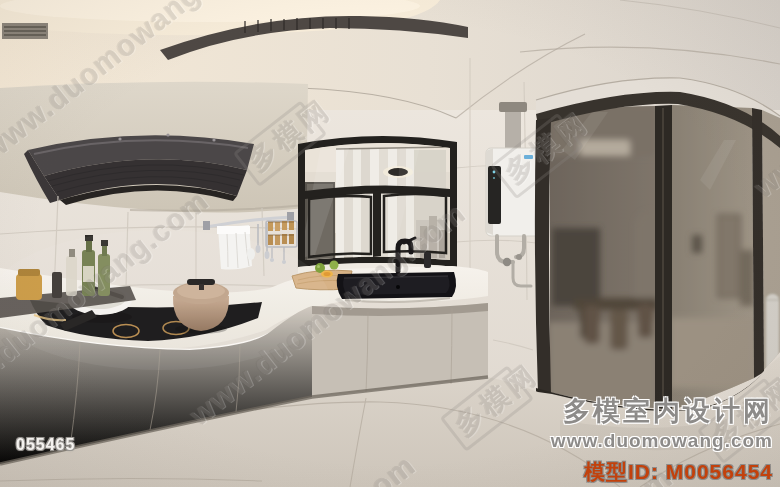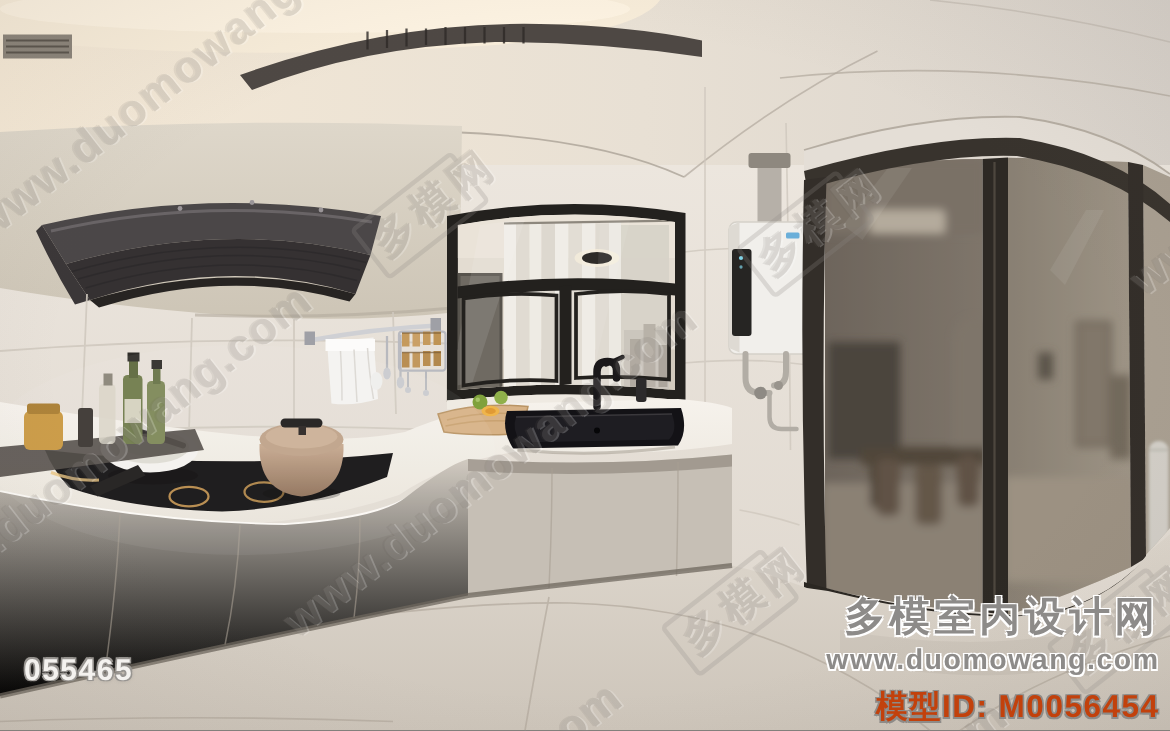--- a/index.html
+++ b/index.html
@@ -10,21 +10,21 @@
   .wm-layer{position:absolute;inset:0;overflow:hidden;pointer-events:none;opacity:.24;}
   .wm-rot{position:absolute;left:-360px;top:-320px;width:1500px;height:1300px;
           transform:rotate(-38deg);transform-origin:50% 50%;}
   .wm-item{position:absolute;white-space:nowrap;font-weight:bold;font-size:30px;
            letter-spacing:1px;color:#8f8a86;
            text-shadow:1px 1px 0 rgba(255,255,255,.9),-1px -1px 0 rgba(96,90,84,.45);}
   .wm-stamp{width:70px;font-size:28px;line-height:1.02;letter-spacing:4px;
             border:3px solid #8f8a86;border-radius:4px;padding:4px 5px;
             word-break:break-all;text-align:center;}
   
-  .wm-id{position:absolute;left:16px;top:436px;font-size:20px;font-weight:bold;
+  .wm-id{position:absolute;left:16px;top:436px;font-size:16px;font-weight:bold;
          letter-spacing:1px;color:#f4f2ef;
          text-shadow:-1px -1px 0 #989591,1px -1px 0 #989591,-1px 1px 0 #989591,1px 1px 0 #989591,0 0 3px rgba(120,116,112,.6);}
   .wm-corner{position:absolute;right:7px;top:382px;text-align:right;line-height:1;margin-top:16px;}
   .wm-site{font-size:27px;font-weight:bold;letter-spacing:3px;color:#8d8b89;
            text-shadow:-1px -1px 0 #fff,1px -1px 0 #fff,-1px 1px 0 #fff,1px 1px 0 #fff;}
   .wm-url2{margin-top:6px;font-size:19px;font-weight:bold;letter-spacing:1px;color:#8d8b89;
            text-shadow:-1px -1px 0 #fff,1px -1px 0 #fff,-1px 1px 0 #fff,1px 1px 0 #fff;}
   .wm-model{margin-top:11px;font-size:21px;font-weight:bold;letter-spacing:1px;color:#c2410c;
             text-shadow:-1px -1px 0 #8e8b88,1px -1px 0 #8e8b88,-1px 1px 0 #8e8b88,1px 1px 0 #8e8b88;}
 </style>

